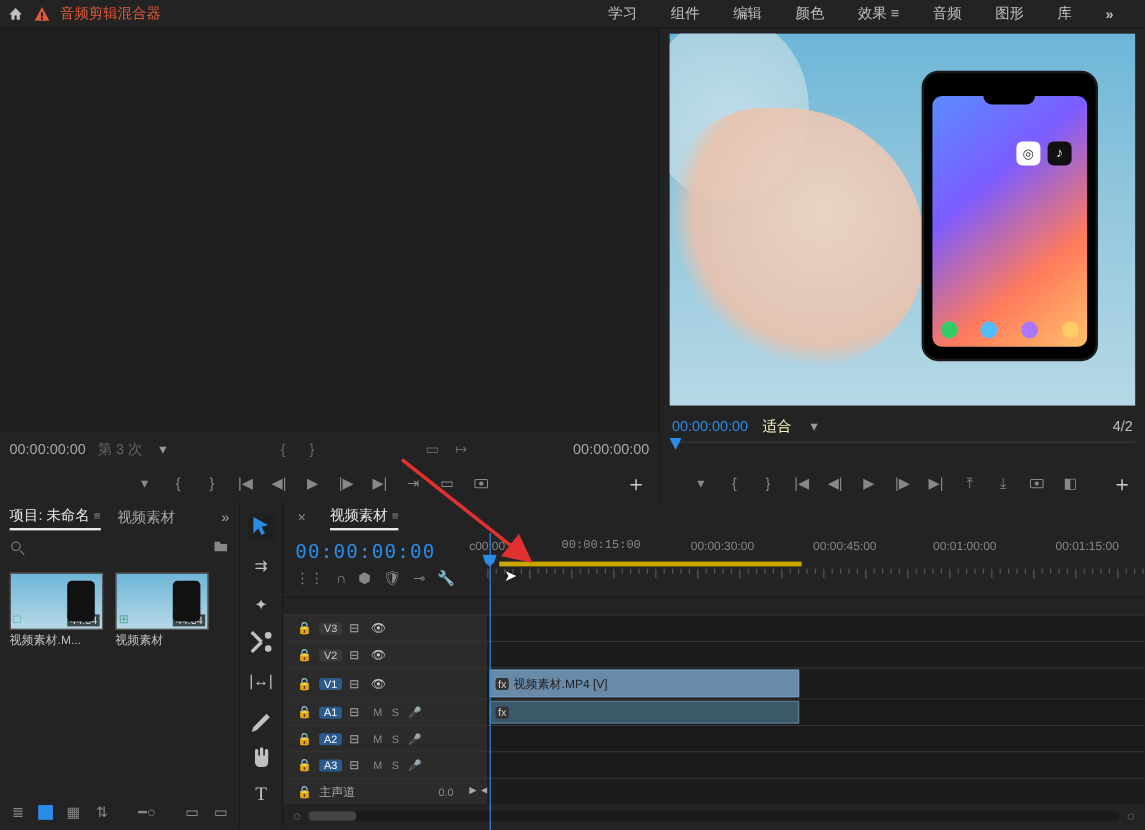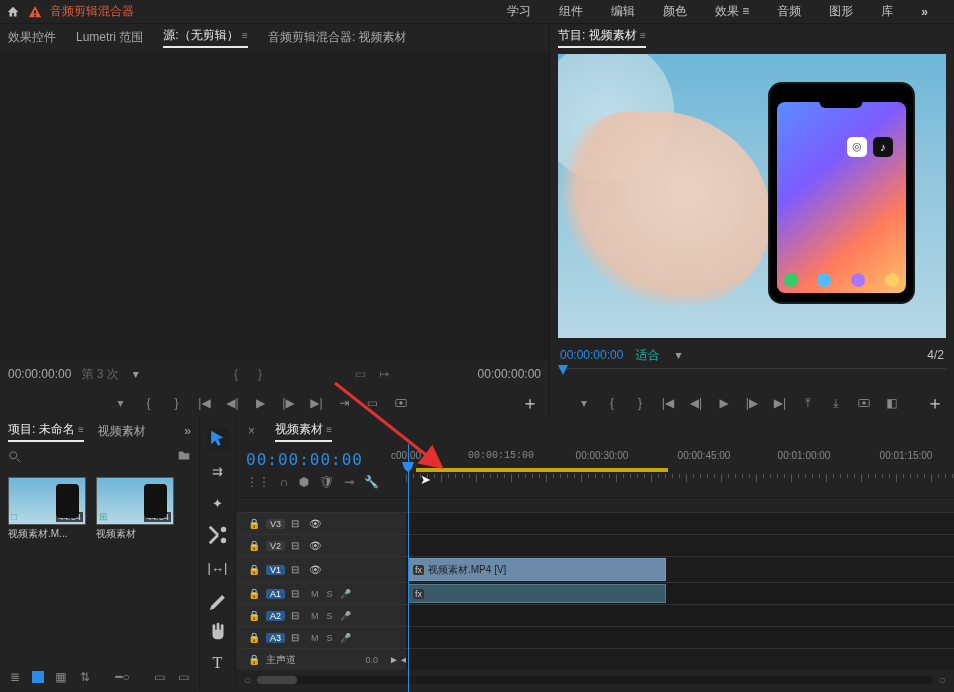--- a/index.html
+++ b/index.html
@@ -168,21 +168,21 @@
 
   .program-controls {
     height: 26px;
     display:flex;
     align-items:center;
     padding: 0 10px;
     gap: 12px;
     color: #999;
   }
   .program-controls .tc { color: #2b8ce6; }
-  .program-controls .fit { color:#14b8a6; }
+  .program-controls .fit { color:#fef9c3; }
   .program-controls .ratio { margin-left:auto; color:#c0c0c0;}
 
   .time-ruler-small {
     height:16px;
     margin: 0 8px 4px 8px;
     background: #232323;
     position:relative;
     border-top:1px solid #3a3a3a;
   }
   .time-ruler-small .playhead {
@@ -460,26 +460,20 @@
     <span>音频</span>
     <span>图形</span>
     <span>库</span>
     <span class="more">»</span>
   </div>
 </div>
 
 <div class="workspace">
 
   <div class="left-pane">
-    <div class="panel-tabs">
-      <span class="tab">效果控件</span>
-      <span class="tab">Lumetri 范围</span>
-      <span class="tab active"><span>源:（无剪辑）</span> <span class="menu-eq">≡</span></span>
-      <span class="tab">音频剪辑混合器: 视频素材</span>
-    </div>
     <div class="source-body"></div>
     <div class="source-controls">
       <span class="tc">00:00:00:00</span>
       <span style="color:#666">第 3 次</span>
       <span class="ico">▾</span>
       <span class="spacer"></span>
       <span class="ico" style="color:#666">{</span>
       <span class="ico" style="color:#666">}</span>
       <span class="spacer"></span>
       <span class="ico" style="color:#666">▭</span>
@@ -504,23 +498,20 @@
             <rect x="2" y="4" width="12" height="8" rx="1" fill="none" stroke="currentColor"></rect>
             <circle cx="8" cy="8" r="2"></circle>
           </svg>
       </span>
       <span style="flex:1"></span>
       <span class="ico" style="font-size:18px;color:#ccc;">＋</span>
     </div>
   </div>
 
   <div class="right-pane">
-    <div class="panel-tabs">
-      <span class="tab active"><span>节目: 视频素材</span> <span class="menu-eq">≡</span></span>
-    </div>
     <div class="program-body">
       <div class="preview-img">
         <div class="plush"></div>
         <div class="hand"></div>
         <div class="phone">
           <div class="phone-screen"></div>
           <div class="phone-notch"></div>
           <div class="phone-apps">
             <div class="app" style="background:#fff">◎</div>
             <div class="app" style="background:#111;color:#fff">♪</div>

